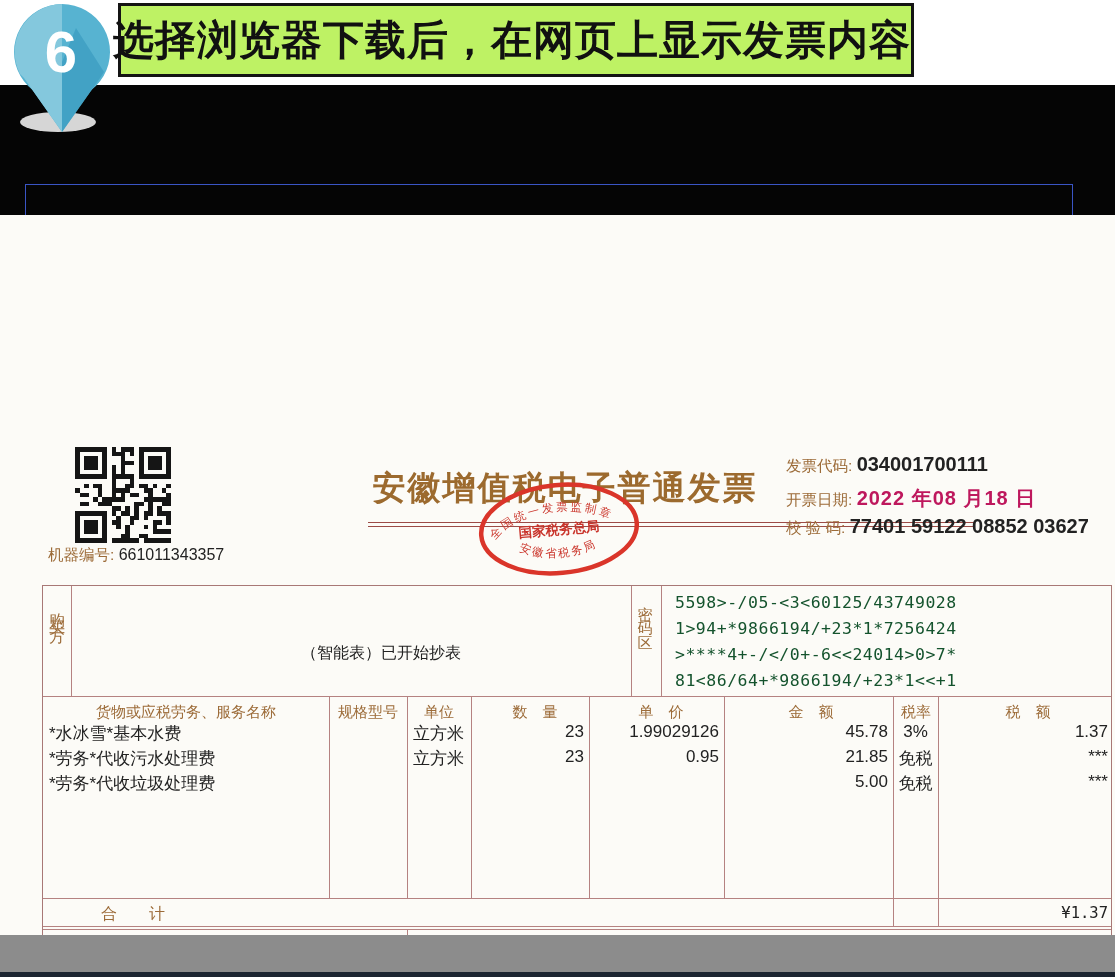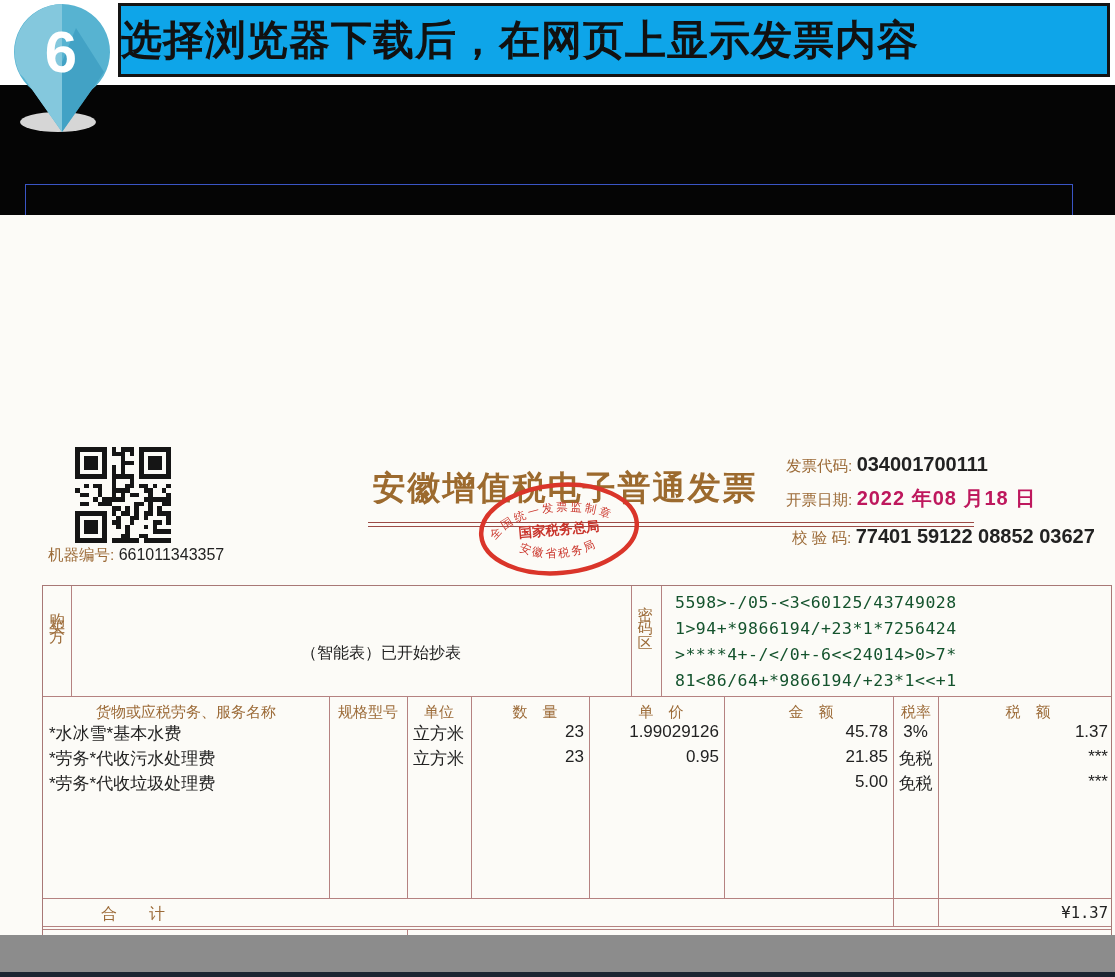--- a/index.html
+++ b/index.html
@@ -21,22 +21,22 @@
   .vline{width:0;border-left:1.4px solid var(--bd);}
   .hline{height:0;border-top:1.4px solid var(--bd);}
   .vert{writing-mode:vertical-lr;text-orientation:upright;color:var(--brown);}
   .mono{font-family:"DejaVu Sans Mono","Liberation Mono",monospace;}
   .rt{text-align:right;}
   .ct{text-align:center;}
 
   
   #banner{left:0;top:0;width:1115px;height:85px;background:#fff;}
   #title-box{
-    left:118px;top:3px;width:992px;height:74px;background:#0ea5e9;
-    border:3px solid #141414;display:flex;align-items:center;justify-content:flex-start;
+    left:118px;top:3px;width:796px;height:74px;background:#bef264;
+    border:3px solid #141414;display:flex;align-items:center;justify-content:flex-end;
   }
   #title-box .t{font-size:41px;font-weight:bold;color:#111;letter-spacing:1px;white-space:nowrap;}
   #step-pin{left:8px;top:2px;z-index:5;}
 
   
   #black-band{left:0;top:85px;width:1115px;height:130px;background:#050505;}
   #blue-frame{left:25px;top:99px;width:1048px;height:97px;border:1.5px solid #3a55c5;}
 
   
   #sheet{left:0;top:215px;width:1115px;height:720px;background:#fcfbf7;overflow:hidden;}
@@ -122,21 +122,21 @@
 
   <div class="abs" style="left:786px;top:233px;">
     <div class="hdr-line" style="line-height:33px;">
       <span class="lbl">发票代码:</span>
       <span class="val">034001700111</span>
     </div>
     <div class="hdr-line" style="line-height:33px;">
       <span class="lbl">开票日期:</span>
       <span class="val" style="color:#be185d;font-weight:600;letter-spacing:1px;">2022 年08 月18 日</span>
     </div>
-    <div class="hdr-line" style="line-height:40px;margin-left:6px;">
+    <div class="hdr-line" style="line-height:20px;">
       <span class="lbl">校 验 码:</span>
       <span class="val">77401 59122 08852 03627</span>
     </div>
   </div>
 
   <div id="main-table" class="abs">
 
     <div class="abs hline" style="left:0;top:110px;width:100%;"></div>
     <div class="abs hline" style="left:0;top:312px;width:100%;"></div>
     <div class="abs" style="left:0;top:340px;width:100%;height:4px;border-top:1.2px solid var(--bd);border-bottom:1.2px solid var(--bd);"></div>

